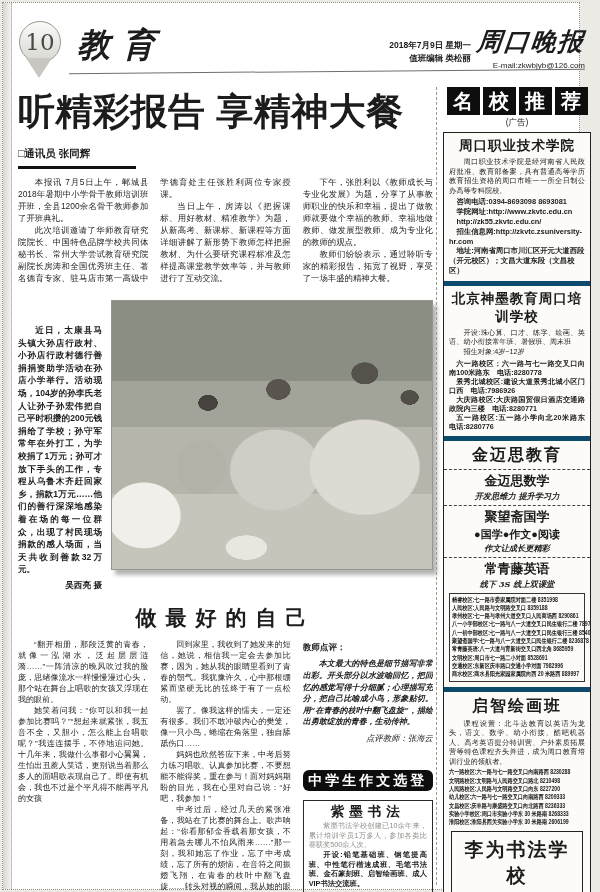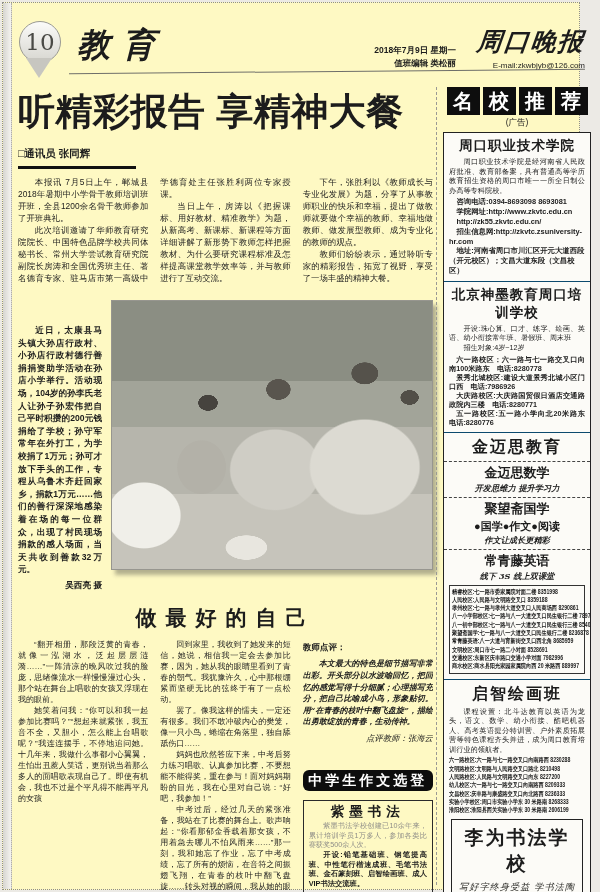--- a/index.html
+++ b/index.html
@@ -1,27 +1,27 @@
 <!DOCTYPE html>
 <html><head>
 <meta charset="utf-8">
 <style>
   html,body{margin:0;padding:0;background:#eceae5;}
   body{width:600px;height:892px;overflow:hidden;font-family:"Liberation Sans",sans-serif;color:#1c1c1c;}
-  .page{position:relative;width:578px;height:888px;margin:2px;background:#fef9c3;border:1px dotted #8f8f8a;box-sizing:border-box;}
+  .page{position:relative;width:578px;height:888px;margin:2px;background:#ffffff;border:1px dotted #8f8f8a;box-sizing:border-box;}
   .left-edge{position:absolute;left:0;top:0;bottom:0;width:8px;background:linear-gradient(90deg,#d6d5d0,#f5f4f0);border-right:1px dotted #b0afa9;}
 
   
   .header{position:absolute;left:14px;top:16px;width:570px;height:62px;}
   .pageno-wrap{position:absolute;left:2px;top:2px;width:46px;}
   .pageno-circle{width:40px;height:40px;border-radius:50%;background:linear-gradient(180deg,#fbfbf9,#d7d6d0);border:1px solid #9a9a94;display:flex;align-items:center;justify-content:center;font-family:"DejaVu Serif","Liberation Serif",serif;font-size:23px;color:#4a4a46;}
   .pageno-tail{width:0;height:0;border-left:13px solid transparent;border-right:13px solid transparent;border-top:20px solid #c7c6c0;margin:-5px 0 0 7px;}
   .section-title{position:absolute;left:60px;top:4px;font-size:33px;font-weight:bold;font-style:italic;font-family:"DejaVu Serif","Liberation Serif",serif;letter-spacing:12px;}
   .header-rule{position:absolute;left:52px;right:2px;top:52px;border-top:1px solid #6f6f6a;transform:rotate(-.5deg);}
-  .header-right{position:absolute;right:2px;top:6px;display:flex;gap:21px;align-items:flex-end;}
+  .header-right{position:absolute;right:2px;top:6px;display:flex;gap:6px;align-items:center;}
   .date-block{font-size:8.5px;line-height:13px;text-align:right;font-weight:bold;margin-top:8px;}
   .logo-block{text-align:right;}
   .masthead{font-size:25px;font-weight:900;font-style:italic;font-family:"DejaVu Serif","Liberation Serif",serif;letter-spacing:2px;transform:skewX(-6deg);}
   .email{font-size:8px;margin-top:3px;}
 
   
   .main{position:absolute;left:15px;top:84px;width:415px;}
   .headline{margin:0;font-size:37px;font-weight:900;line-height:50px;letter-spacing:.5px;white-space:nowrap;font-family:"Liberation Sans",sans-serif;}
   .byline{margin-top:10px;display:inline-block;font-size:10.5px;font-weight:bold;border-bottom:3px solid #111;padding:0 46px 5px 0;text-align:right;}
   .article-cols{margin-top:7px;height:116px;column-count:3;column-gap:12px;font-size:8.4px;line-height:12px;text-align:justify;overflow:hidden;}
@@ -58,21 +58,21 @@
   .ad-bold{font-size:7.3px;font-weight:bold;line-height:9.8px;text-align:justify;margin:2px 0 0;text-indent:2em;}
   .ad-addr{font-size:7.6px;font-weight:bold;font-style:italic;text-align:center;margin-top:3px;}
 
   
   .divider-v{position:absolute;left:433px;top:84px;bottom:4px;border-left:1px dashed #9a9a94;}
   .sidebar{position:absolute;left:440px;top:84px;width:148px;}
   .mingxiao{display:flex;gap:3px;justify-content:center;}
   .tile{width:33px;height:28px;background:#0e0e0e;color:#fff;display:flex;align-items:center;justify-content:center;font-size:20px;font-weight:bold;font-family:"DejaVu Serif","Liberation Serif",serif;}
   .ad-note{text-align:center;font-size:8.5px;margin:2px 0 3px;}
   .sidebar-box{border:1px solid #222;height:761px;box-sizing:border-box;overflow:hidden;background:#fcfbf7;}
-  .sb-sec{padding:4px 5px 5px;border-top:1px solid #0c4a6e;}
+  .sb-sec{padding:4px 5px 5px;border-top:5px solid #0c4a6e;}
   .sb-sec.first{border-top:none;}
   .sb-title-lg{text-align:center;font-size:16px;font-weight:900;letter-spacing:2px;}
   .sb-title-md{text-align:center;font-size:13.5px;font-weight:900;letter-spacing:1px;}
   .sb-title-sm{text-align:center;font-size:13px;font-weight:900;}
   .sb-body{font-size:7.2px;line-height:9.6px;text-align:justify;margin-top:2px;}
   .sb-body p{margin:0;text-indent:2em;}
   .sb-contact{font-size:7.4px;line-height:9.8px;font-weight:bold;margin-top:2px;}
   .sb-contact div{text-indent:1em;}
   .sb-campus{font-size:7.2px;line-height:9px;font-weight:bold;margin-top:2px;text-align:justify;}
   .sb-campus div{text-indent:1em;}

